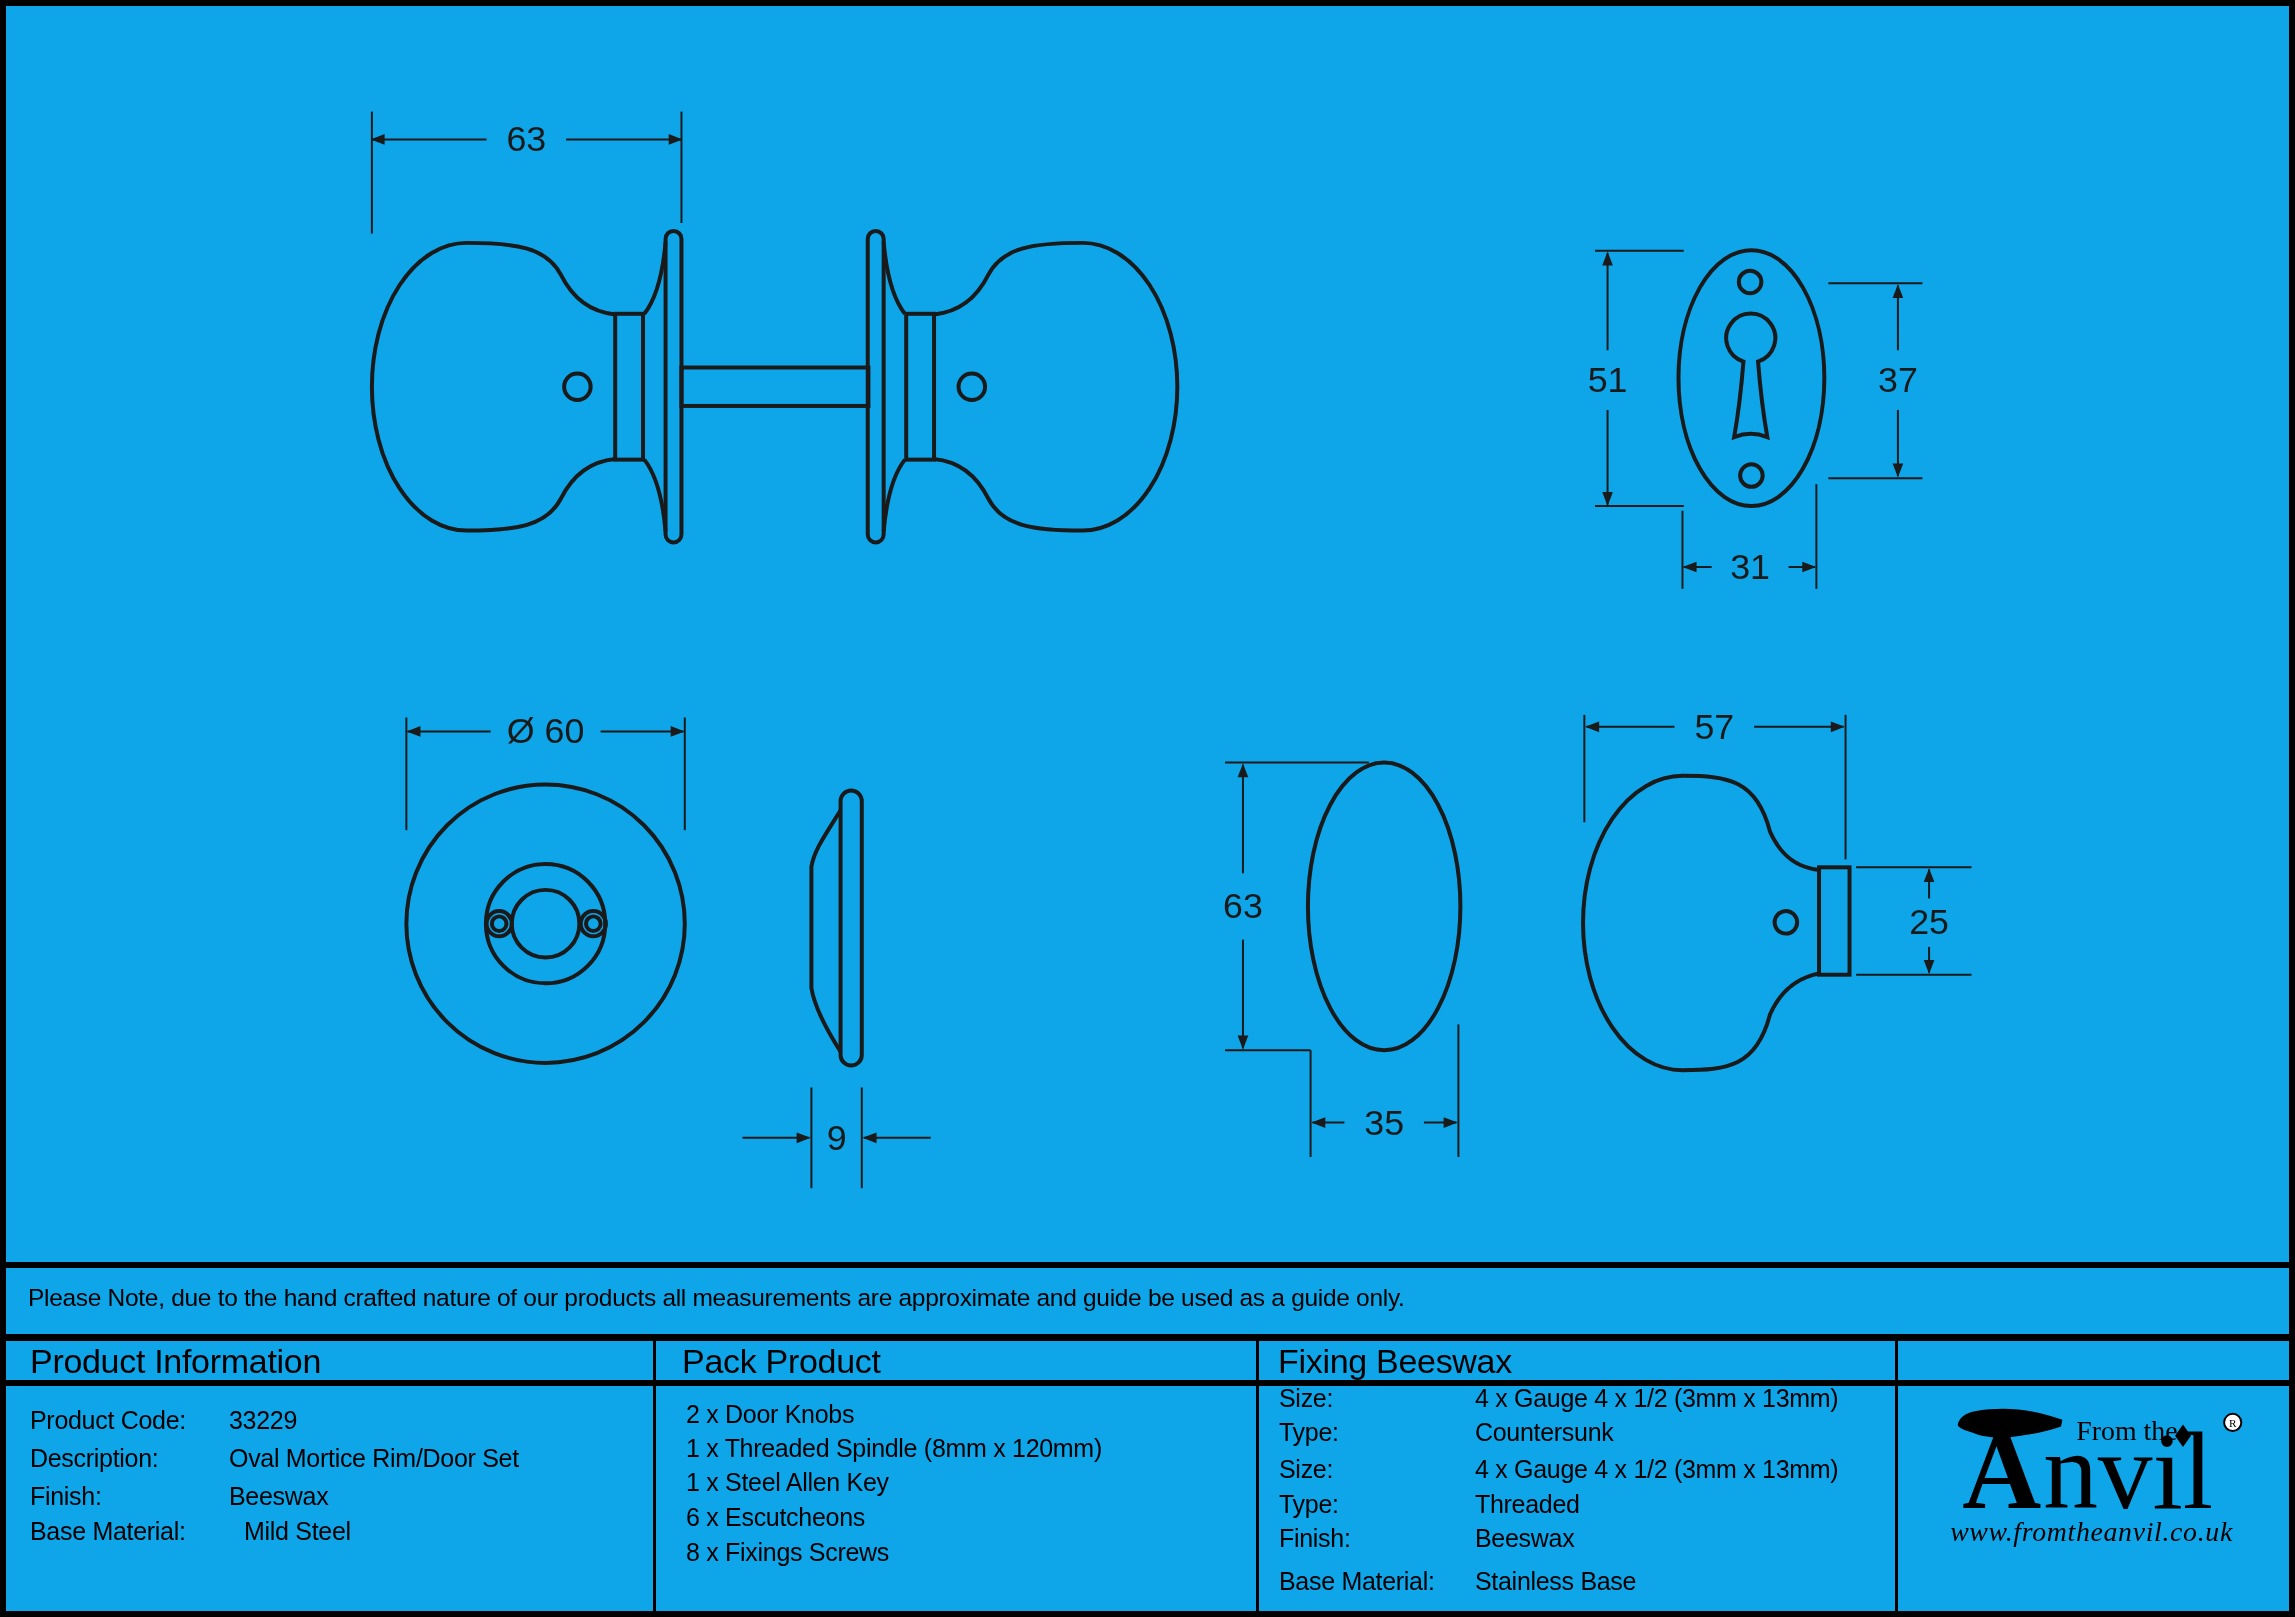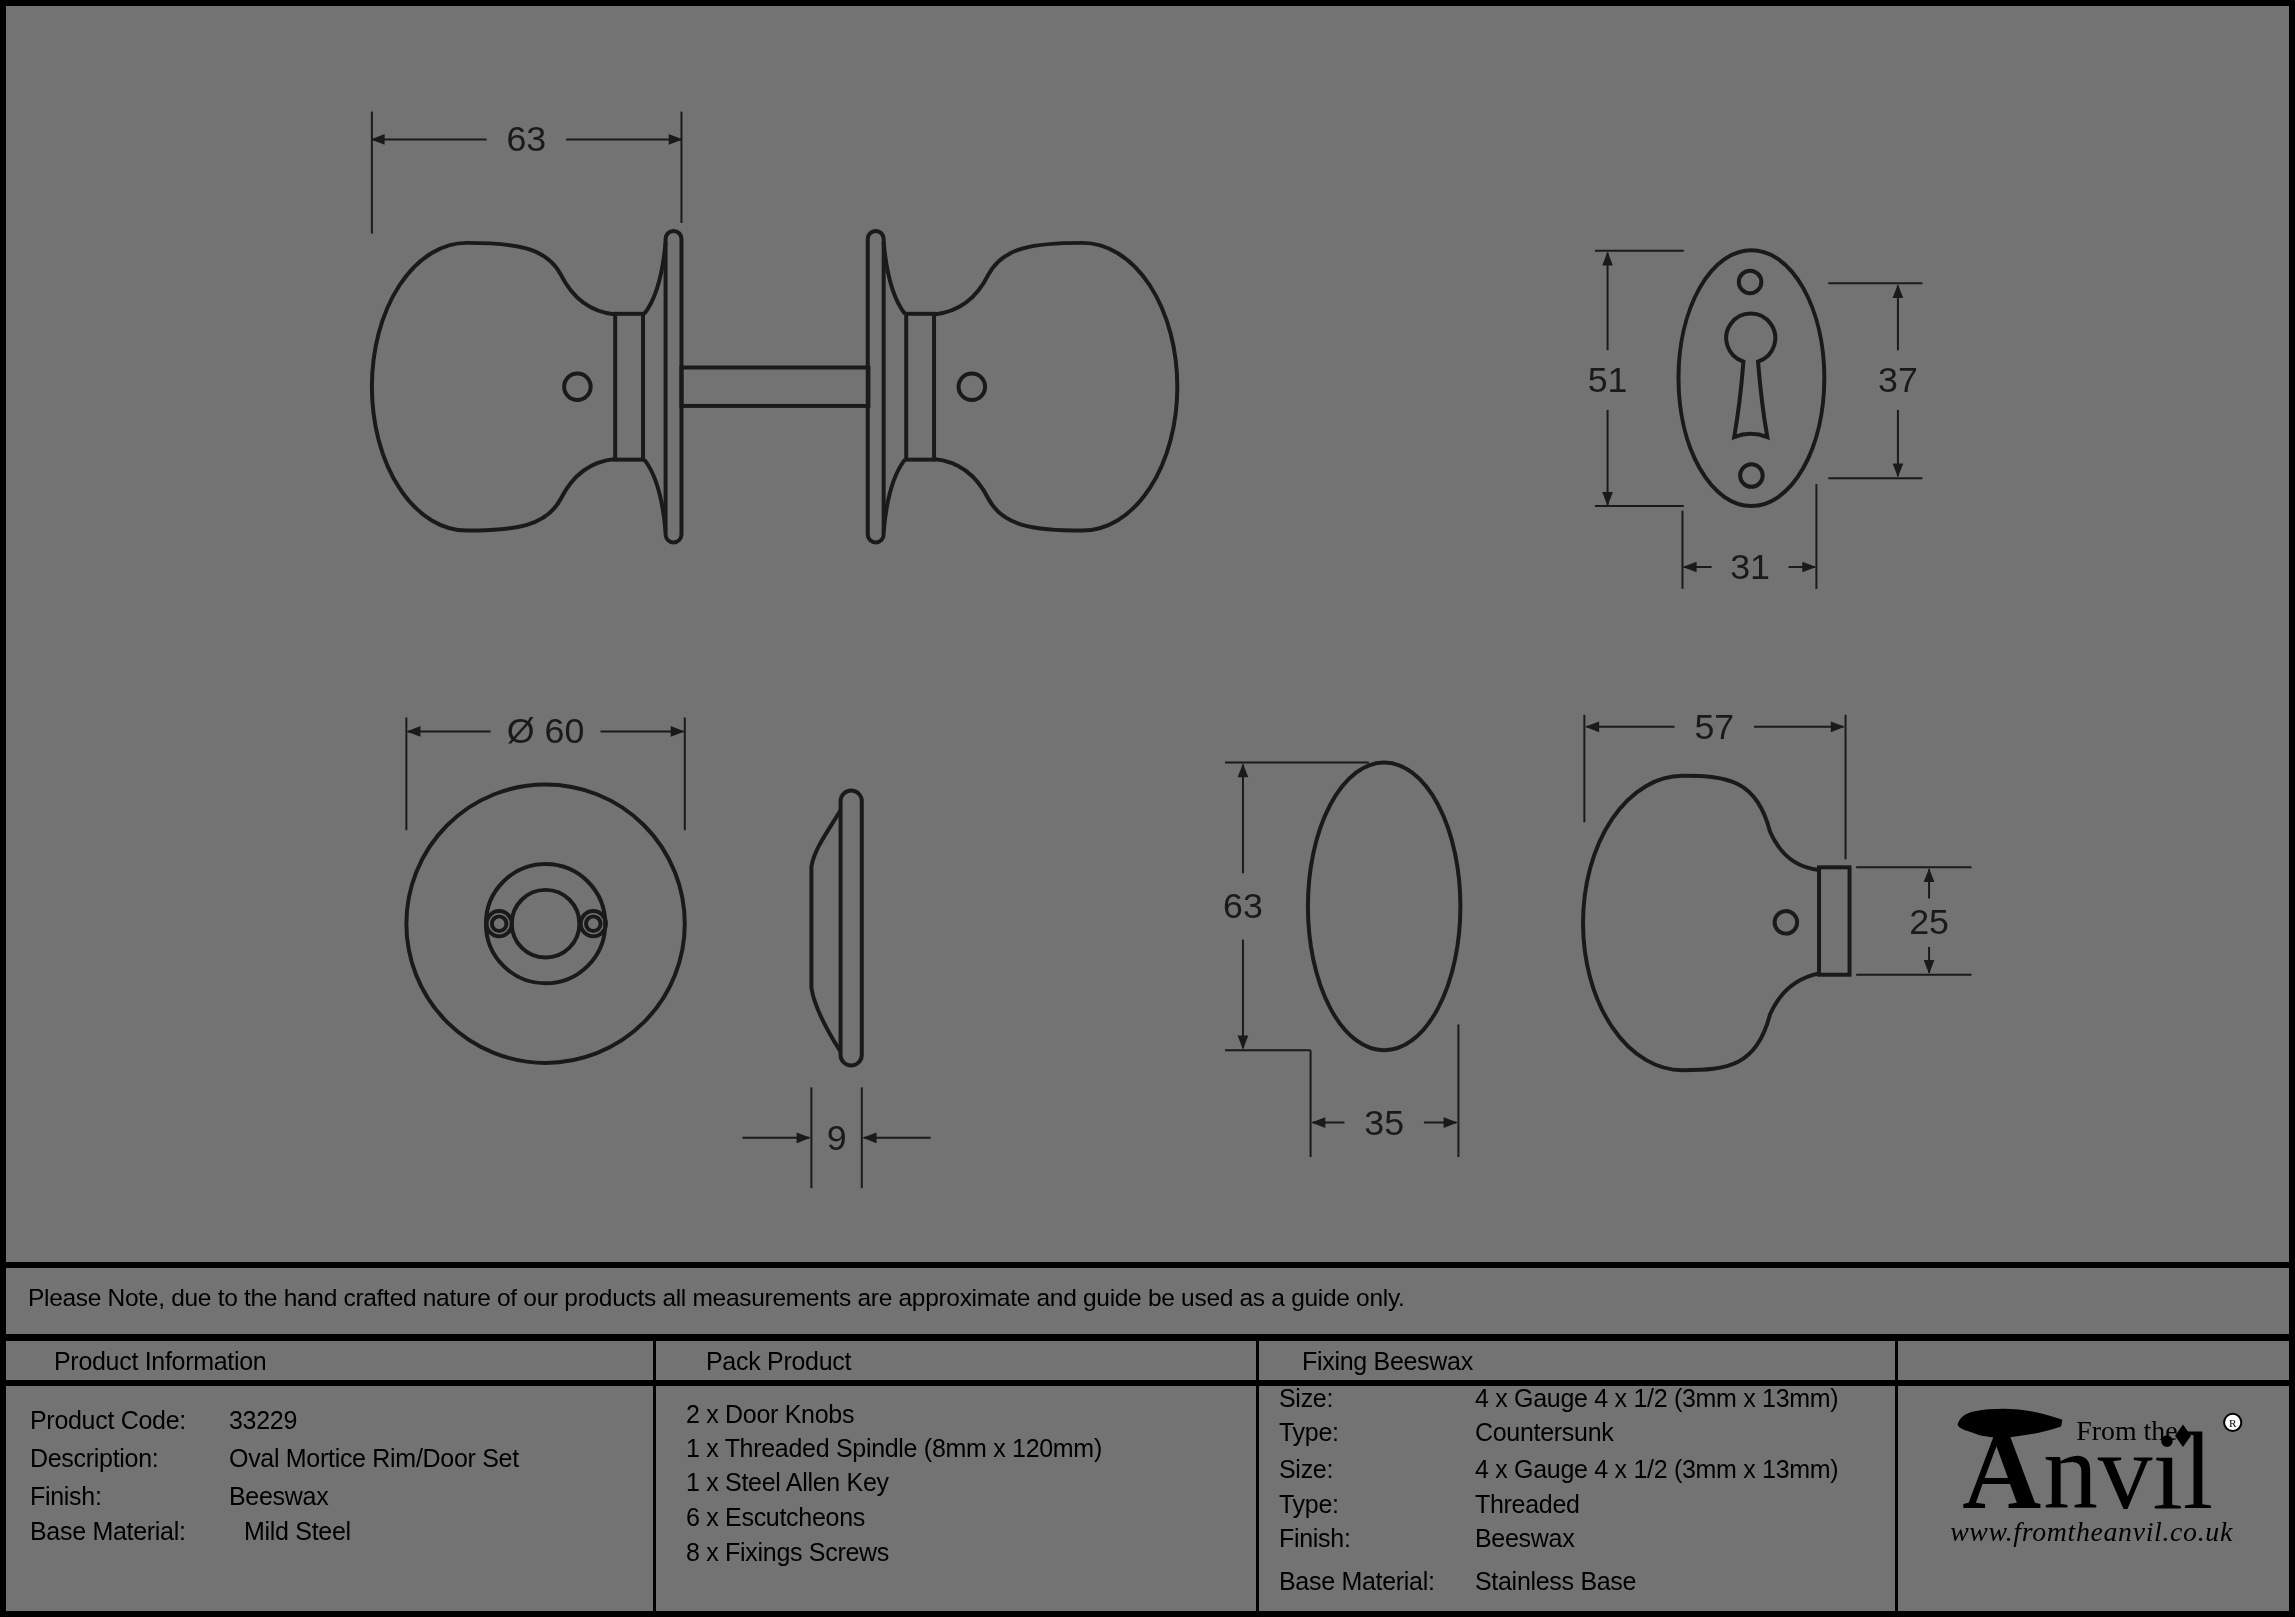--- a/index.html
+++ b/index.html
@@ -1,22 +1,22 @@
 <!DOCTYPE html>
 <html style="font-size:10.6px"><head>
 <meta charset="utf-8">
 <style>
   html,body{margin:0;padding:0;background:#fff;}
   body{width:2295px;height:1617px;position:relative;font-family:"Liberation Sans",sans-serif;color:#000;}
-  .sheet{position:absolute;inset:0;background:#737373;overflow:hidden;}
+  .sheet{position:absolute;inset:0;background:#0ea5e9;overflow:hidden;}
   .frame{position:absolute;inset:0;border:6px solid #000;pointer-events:none;}
   .hline{position:absolute;left:0;right:0;background:#000;}
   .vline{position:absolute;background:#000;}
   .note-text{position:absolute;left:28px;top:1298px;transform:translateY(-50%);font-size:24.5px;letter-spacing:-0.3px;white-space:nowrap;}
-  .cell-title{position:absolute;transform:translateY(-50%);font-size:25px;letter-spacing:-0.3px;white-space:nowrap;margin-left:24px;}
+  .cell-title{position:absolute;transform:translateY(-50%);font-size:34px;letter-spacing:-0.3px;white-space:nowrap;}
   .lbl,.val,.item{position:absolute;transform:translateY(-50%);font-size:25px;letter-spacing:-0.3px;white-space:nowrap;}
   svg{position:absolute;}
   svg text{font-family:"Liberation Sans",sans-serif;}
   .dim-text{font-size:54px;fill:#1a1a1a;}
   .shape{fill:none;stroke:#1a1a1a;stroke-width:6;}
   .dim{fill:none;stroke:#1a1a1a;stroke-width:3;}
   .logo-serif{font-family:"Liberation Serif",serif;fill:#000;}
 </style>
 </head>
 <body>

